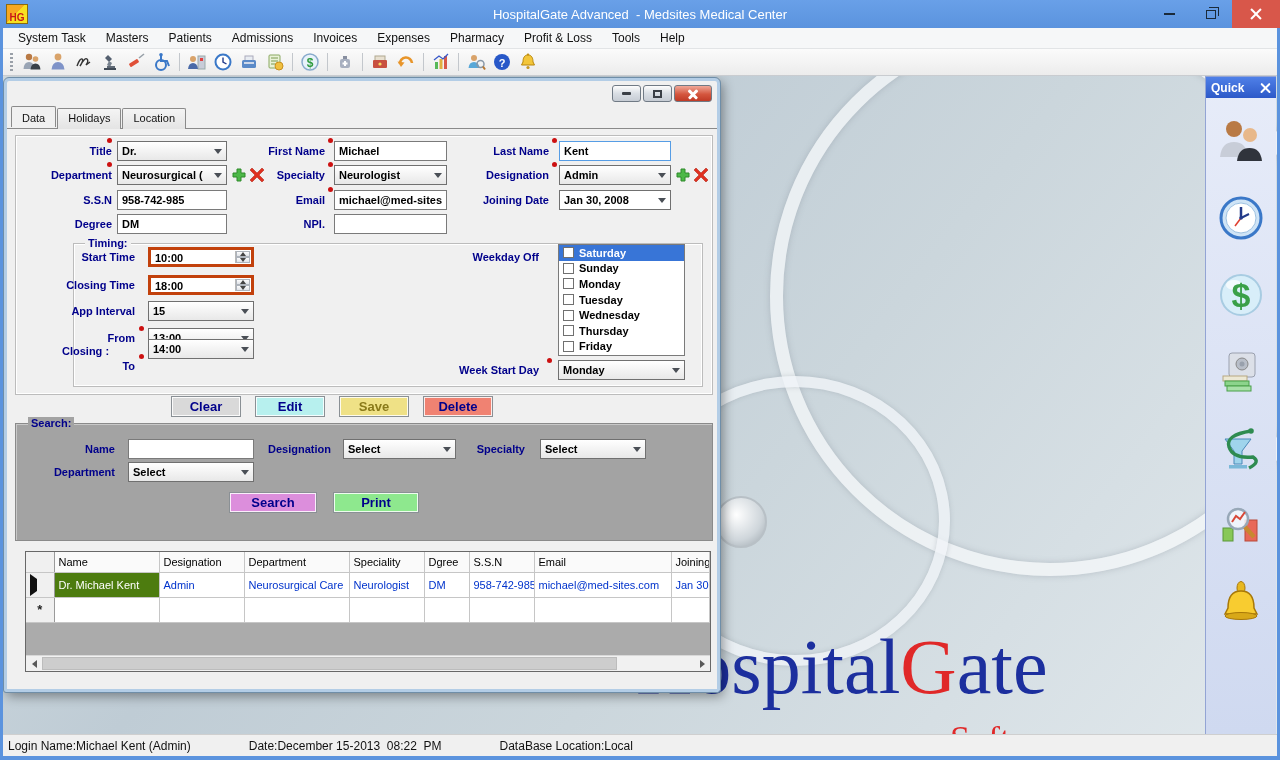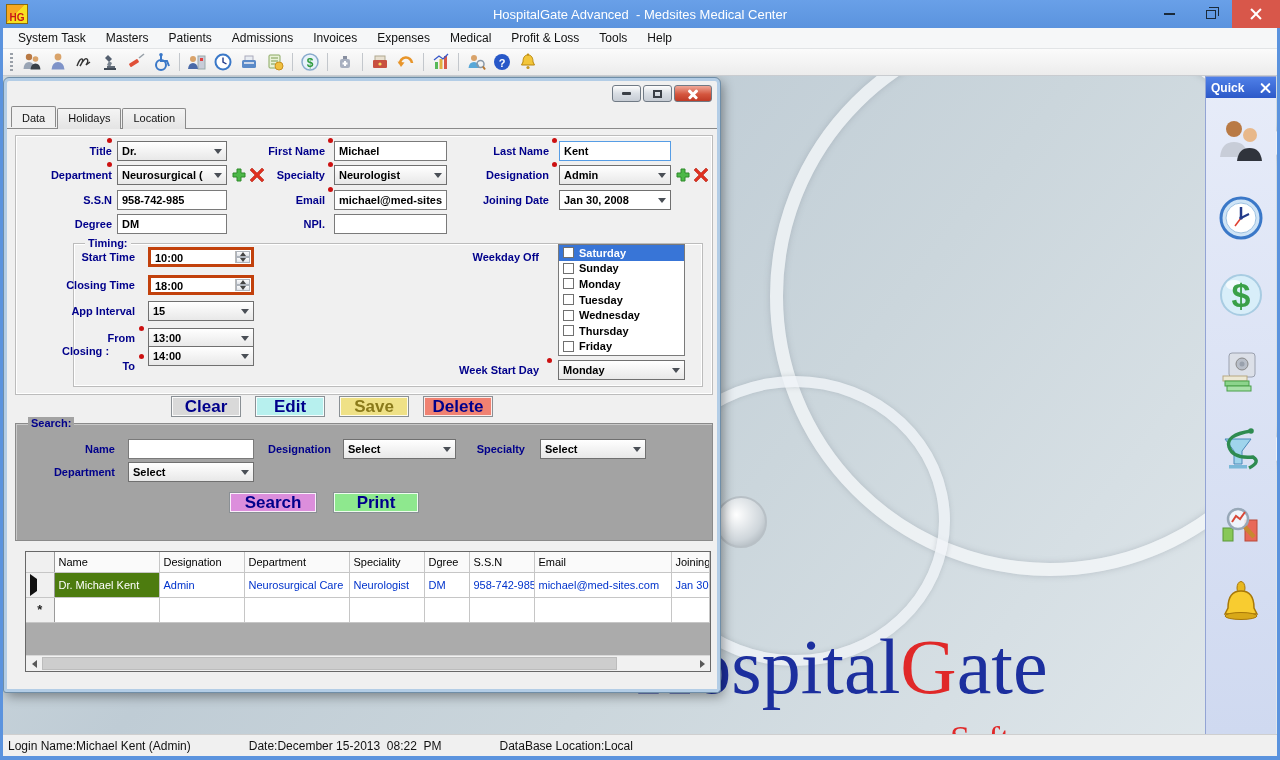--- a/index.html
+++ b/index.html
@@ -99,21 +99,21 @@
 
   .frame { position:absolute; border:1px solid #bcbcbc; box-shadow:inset 0 0 0 1px #ffffff; }
   .flegend { position:absolute; font-size:11px; font-weight:bold; color:#00008b; background:#f0f0f0; padding:0 3px; }
 
   .wlist { position:absolute; border:1px solid #7a7a7a; background:#fff; overflow:hidden; }
   .wrow { height:15.6px; display:flex; align-items:center; font-size:11px; font-weight:bold; color:#000; padding-left:2px; }
   .wrow.sel { background:#3875d7; color:#fff; }
   .cb { width:11px; height:11px; border:1px solid #707070; background:#fff; margin:0 5px 0 2px; flex:none; }
 
   .btn { position:absolute; height:21px; width:70px; border:1px solid #8a9095; box-shadow:inset 0 0 0 1px rgba(255,255,255,.85);
-    font-size:17px; font-weight:bold; color:#00008b; text-align:center; line-height:19px; }
+    font-size:13px; font-weight:bold; color:#00008b; text-align:center; line-height:19px; }
 
   .searchbox { position:absolute; background:#a3a3a3; border:1px solid #8a8a8a; box-shadow:inset 1px 1px 0 #c8c8c8; }
   .searchbox .flegend { background:#a3a3a3; }
 
   
   .grid { position:absolute; background:#ababab; border:1px solid #686868; overflow:hidden; }
   .grid table { border-collapse:collapse; table-layout:fixed; width:684px; }
   .grid th, .grid td { border-right:1px solid #c6c6c6; border-bottom:1px solid #c6c6c6; font-size:11px; font-weight:normal;
     text-align:left; padding:0 4px; overflow:hidden; white-space:nowrap; }
   .grid th { background:#fafafa; height:20px; color:#000; }
@@ -167,21 +167,21 @@
   </div>
 </div>
 
 <div class="menubar">
   <div class="menu-item">System Task</div>
   <div class="menu-item">Masters</div>
   <div class="menu-item">Patients</div>
   <div class="menu-item">Admissions</div>
   <div class="menu-item">Invoices</div>
   <div class="menu-item">Expenses</div>
-  <div class="menu-item">Medical</div>
+  <div class="menu-item">Pharmacy</div>
   <div class="menu-item">Profit &amp; Loss</div>
   <div class="menu-item">Tools</div>
   <div class="menu-item">Help</div>
 </div>
 
 <div class="toolbar">
   <div class="tb-grip"></div>
   <span class="ticon">
       <svg width="20" height="20" viewBox="0 0 20 20">
         <circle cx="7" cy="5" r="3.2" fill="#b97a45"></circle>
@@ -442,21 +442,21 @@
 
     <span class="lbl r" style="left:60px; top:251px; width:68px;">From</span>
     <i class="req" style="left:132px; top:245px;"></i>
     <div class="combo" style="left:141px; top:247px; width:106px;">
         <span class="val">13:00</span>
         <span class="arr"></span>
       </div>
     <span class="lbl" style="left:55px; top:264px;">Closing :</span>
     <span class="lbl r" style="left:60px; top:279px; width:68px;">To</span>
     <i class="req" style="left:132px; top:273px;"></i>
-    <div class="combo" style="left:141px; top:265px; width:106px;">
+    <div class="combo" style="left:141px; top:258px; width:106px;">
         <span class="val">14:00</span>
         <span class="arr"></span>
       </div>
 
     <span class="lbl r" style="left:440px; top:170px; width:92px;">Weekday Off</span>
     <div class="wlist" style="left:551px; top:163px; width:127px; height:112px;">
       <div class="wrow sel">
           <span class="cb"></span>
           <span>Saturday</span>
         </div>

